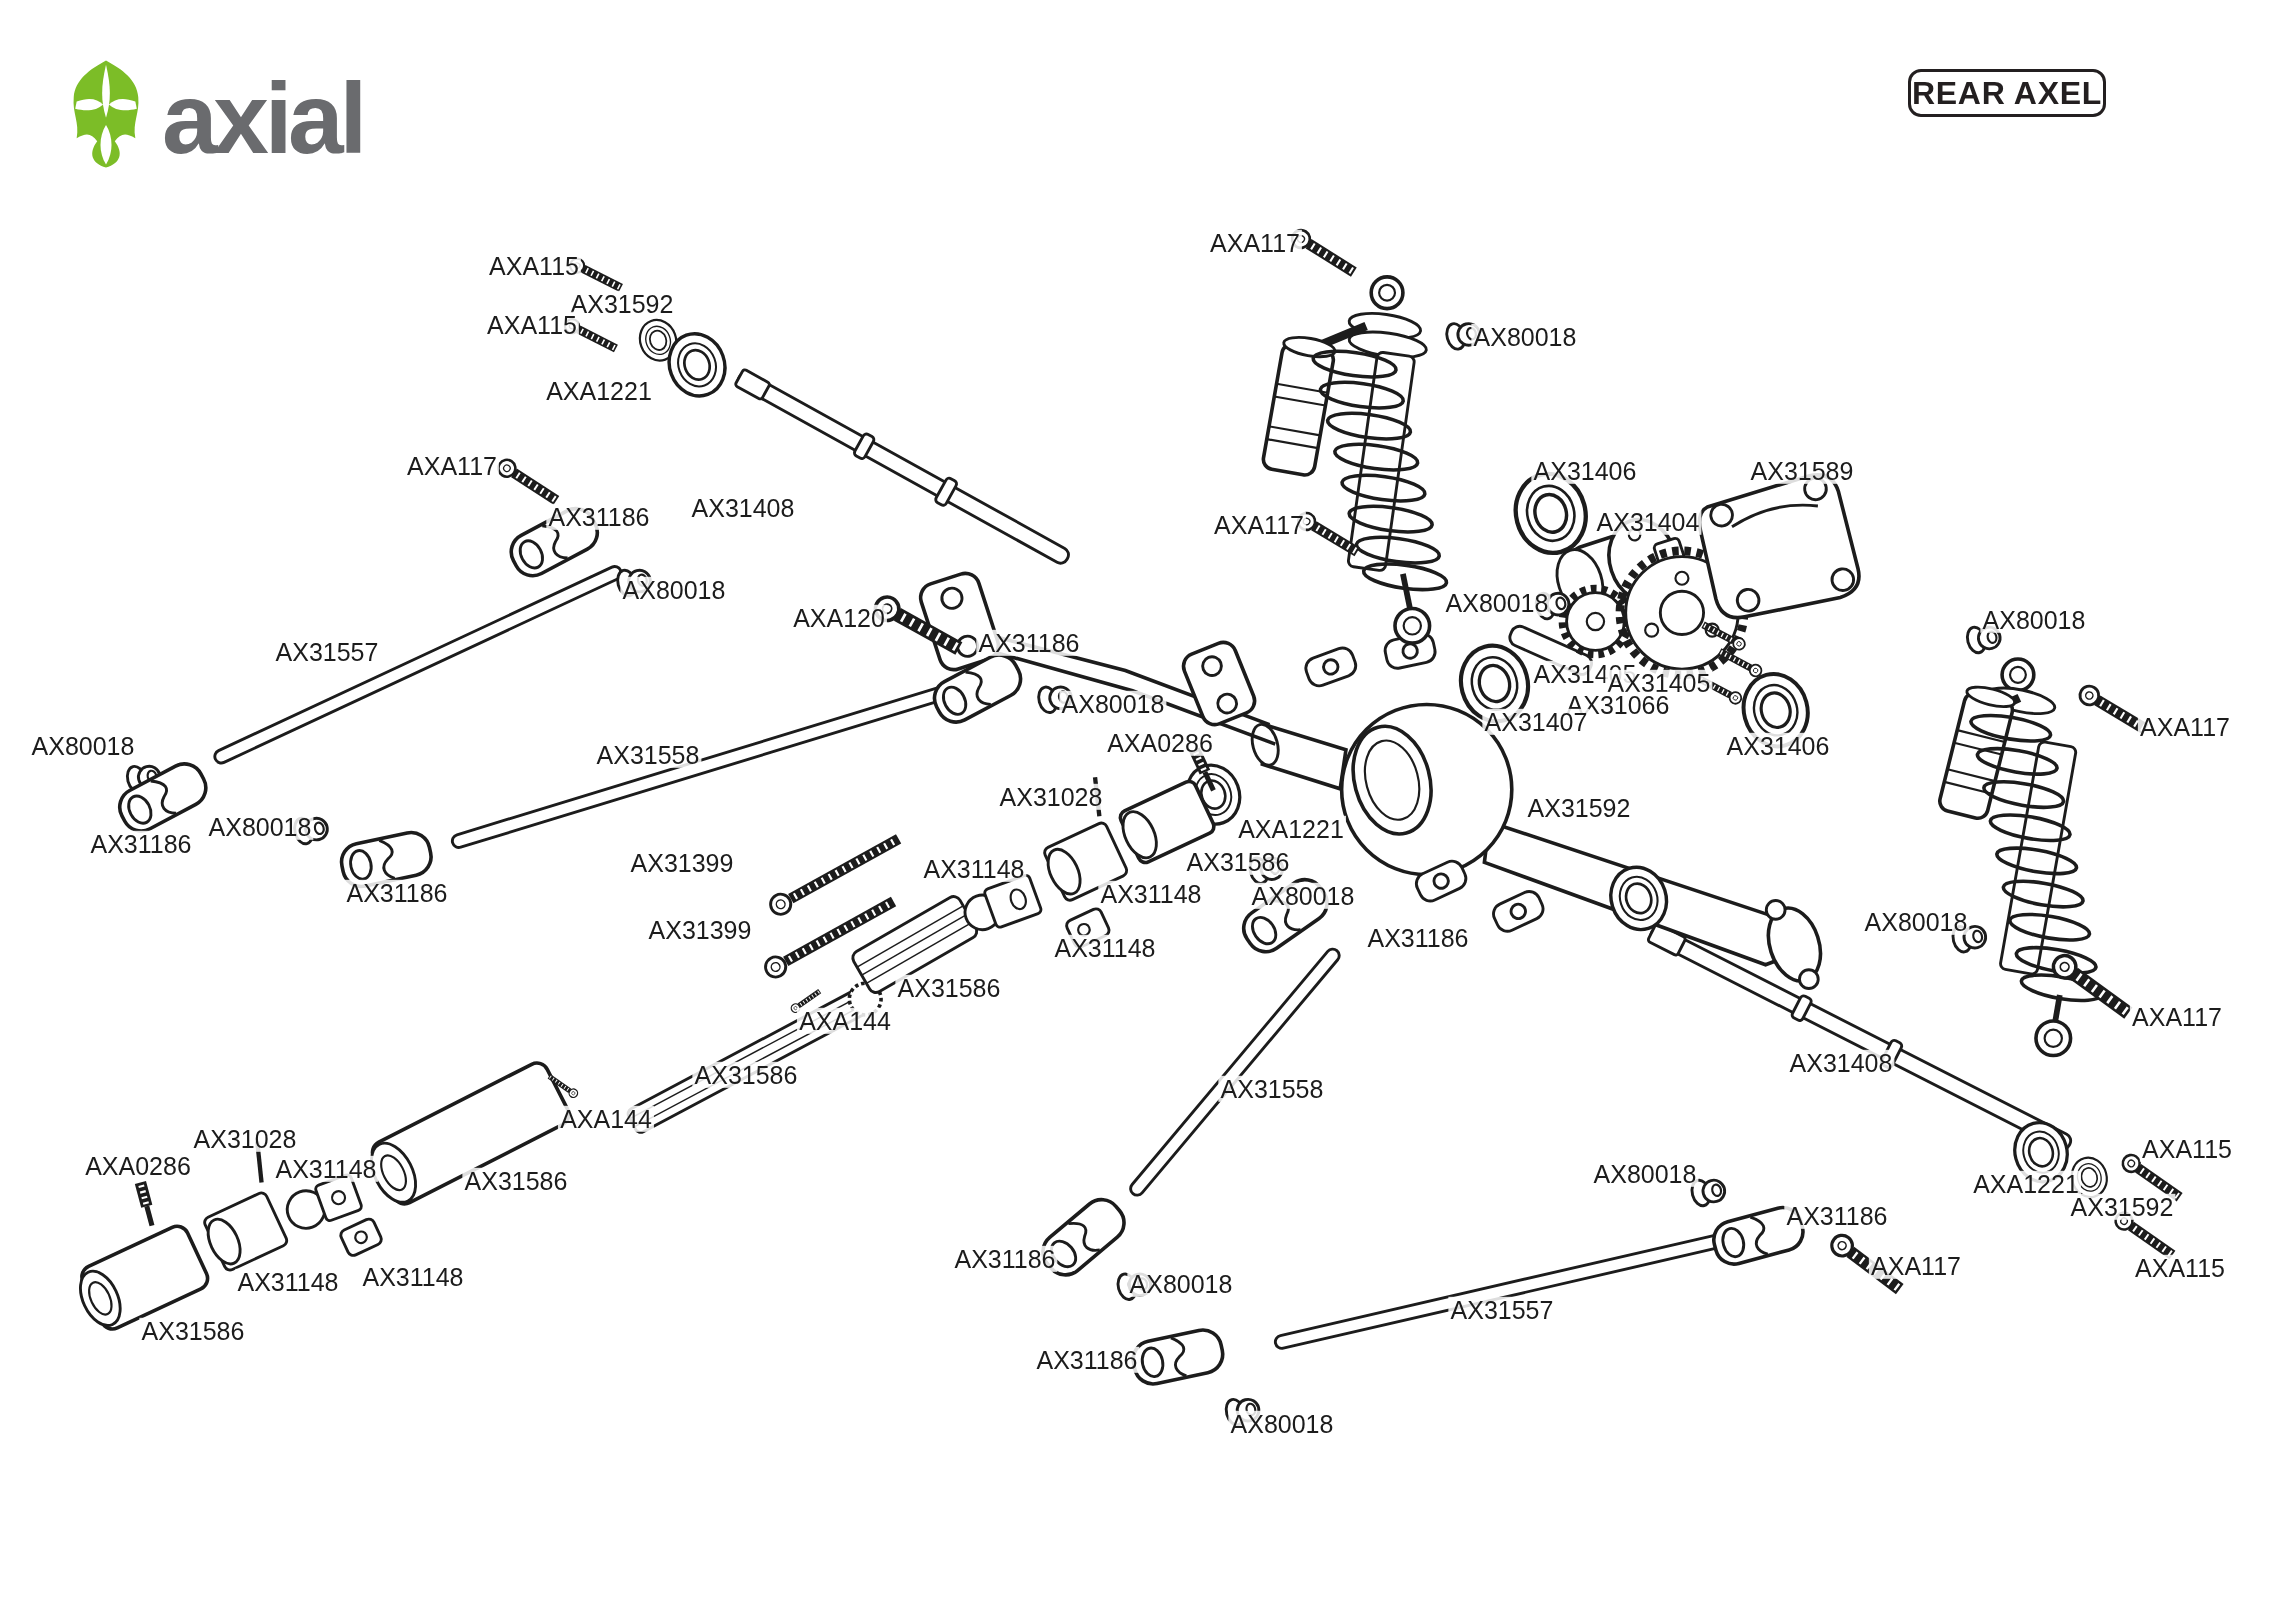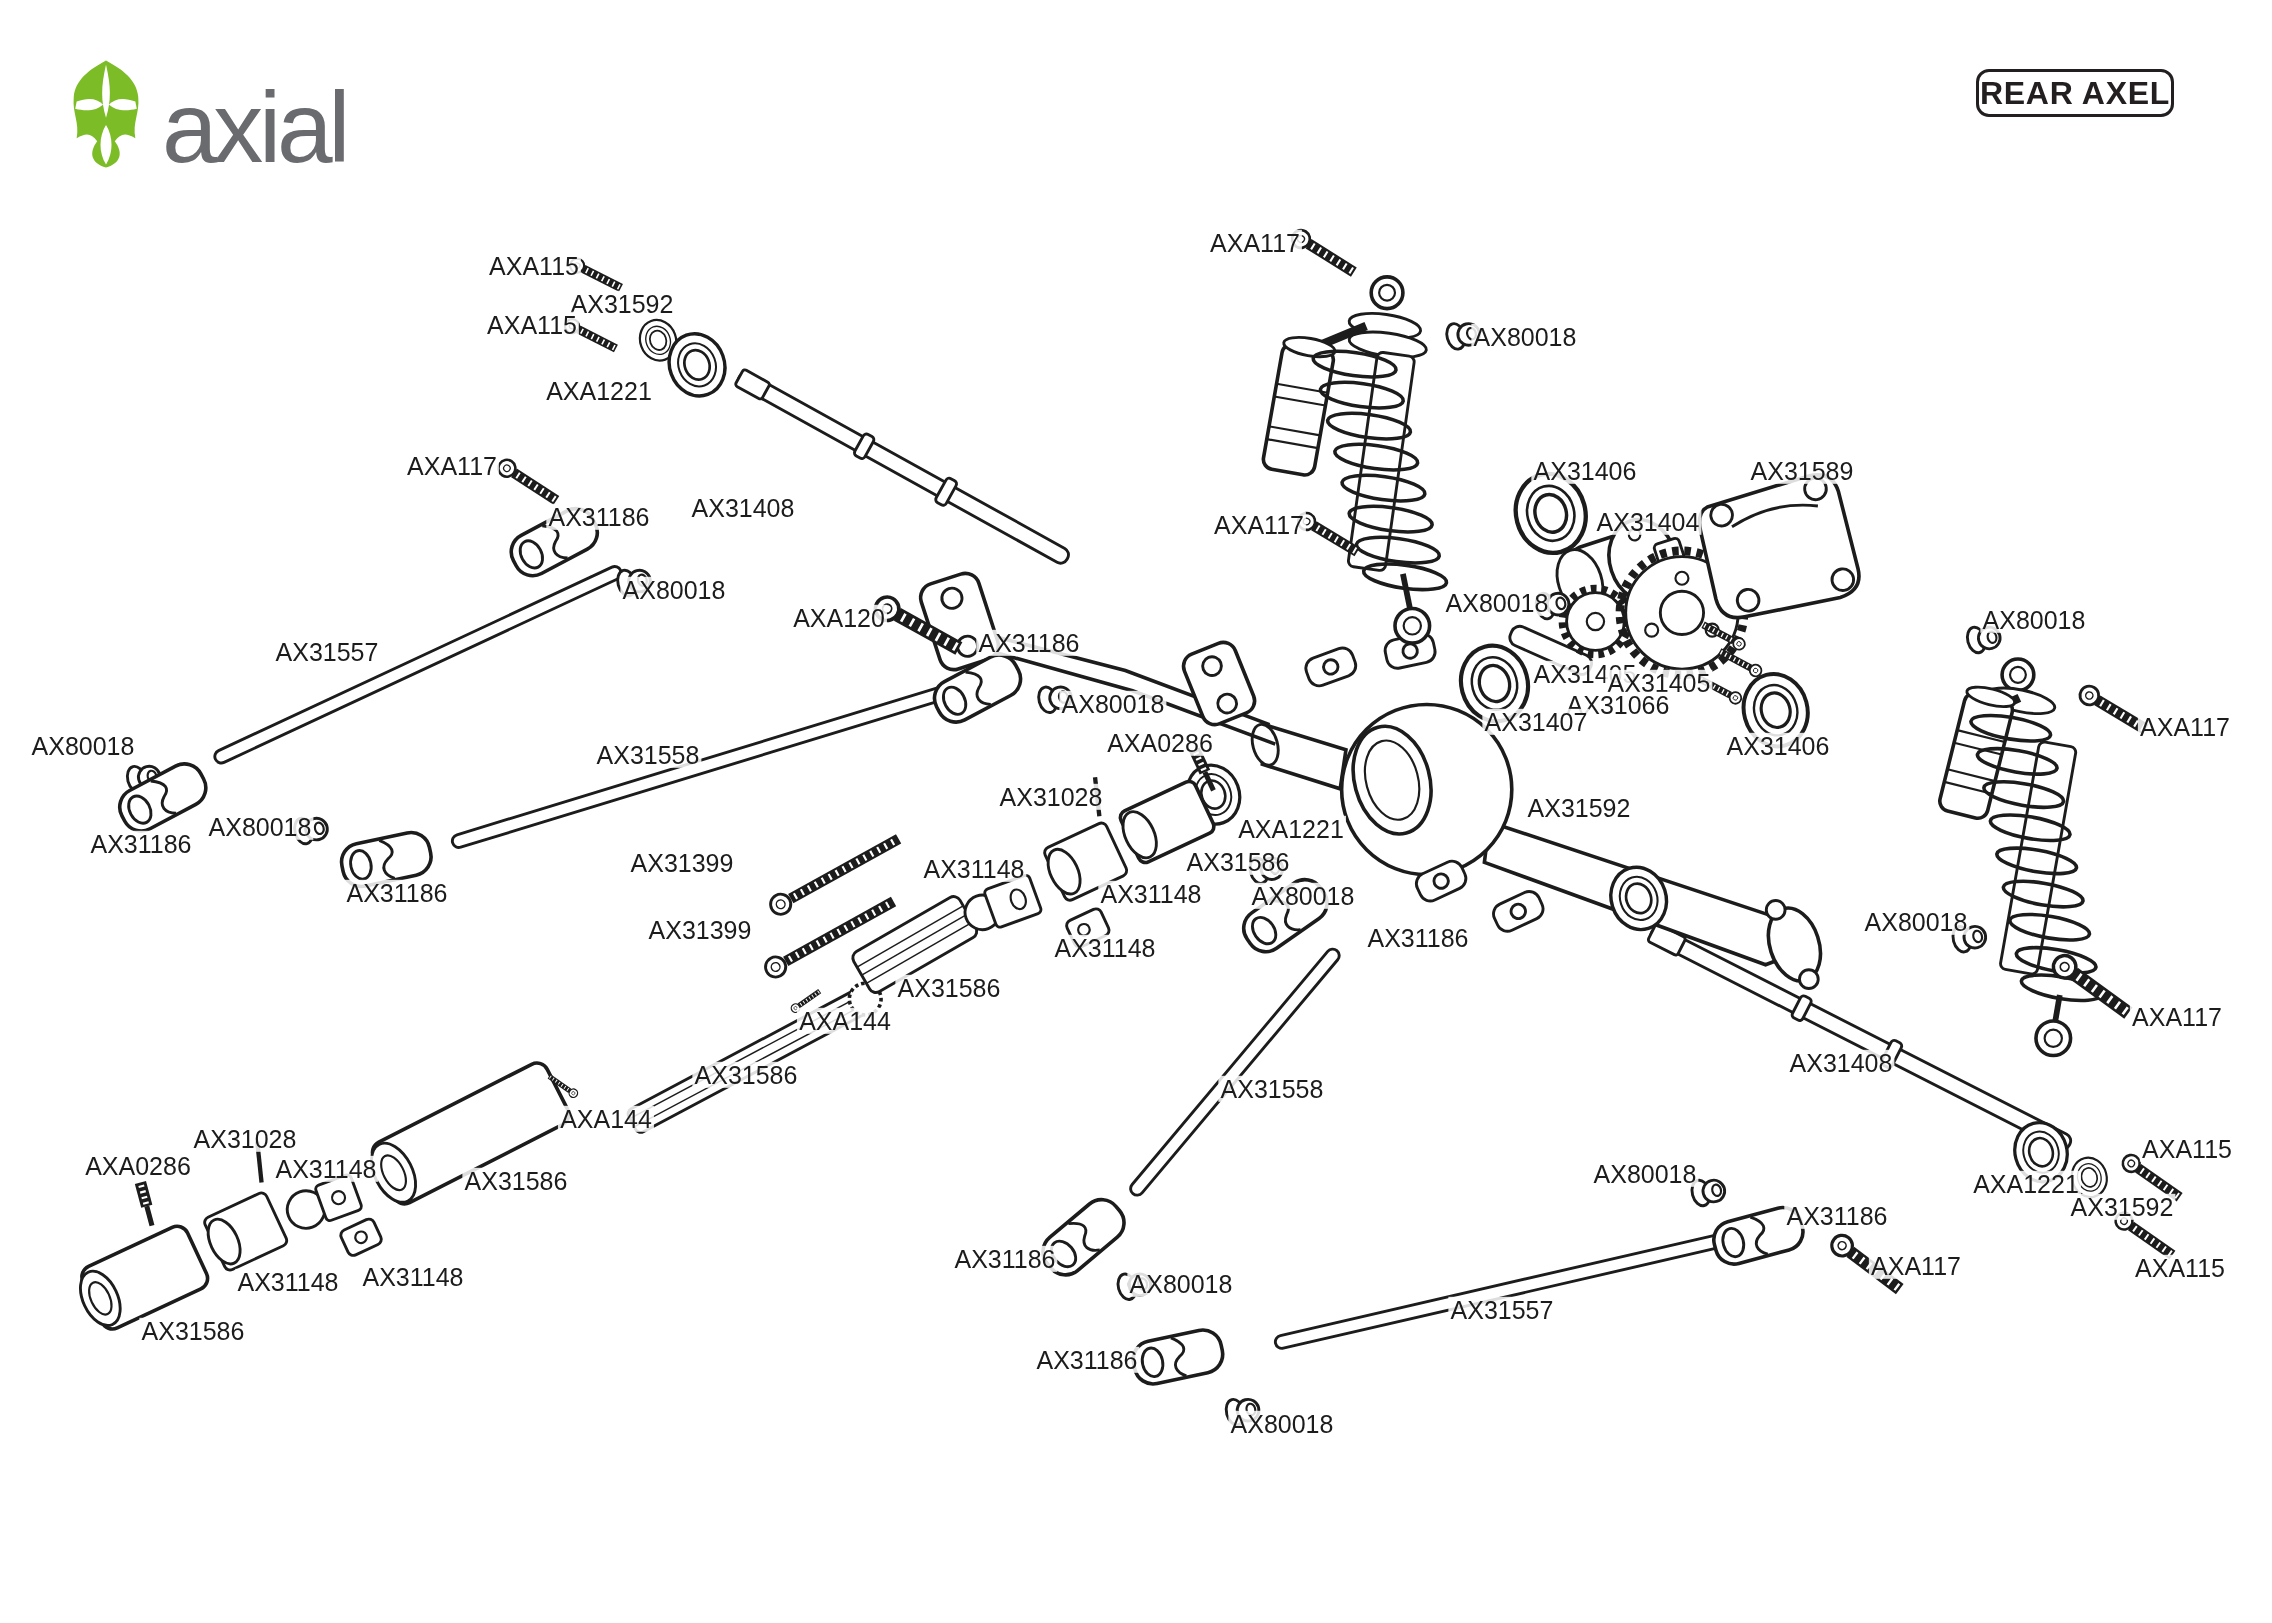--- a/index.html
+++ b/index.html
@@ -4,23 +4,23 @@
 <style>
   html,body{margin:0;padding:0;background:#fff;}
   .page{position:relative;width:2273px;height:1623px;background:#fff;overflow:hidden;
         font-family:"Liberation Sans",sans-serif;color:#1c1c1c;}
   .art{position:absolute;left:0;top:0;width:2273px;height:1623px;}
   .label-layer{position:absolute;left:0;top:0;width:2273px;height:1623px;pointer-events:none;}
   .plabel{position:absolute;transform:translate(-50%,-50%);font-size:25px;line-height:1;
           white-space:nowrap;color:#1c1c1c;background:rgba(255,255,255,.85);padding:0.7px 2.2px;}
   .logo{position:absolute;left:69px;top:59px;display:flex;align-items:flex-start;}
   .emblem{width:74px;height:110px;}
-  .wordmark{font-size:100px;font-weight:normal;letter-spacing:-4.3px;line-height:1;
-            margin-left:19px;margin-top:18px;}
-  .badge{position:absolute;left:1976px;top:69px;width:198px;height:48px;box-sizing:border-box;
+  .wordmark{font-size:100px;font-weight:bold;letter-spacing:-4.3px;line-height:1;
+            margin-left:19px;margin-top:9px;}
+  .badge{position:absolute;left:1908px;top:69px;width:198px;height:48px;box-sizing:border-box;
          border:3.6px solid #231f20;border-radius:13px;display:flex;align-items:center;
          justify-content:center;font-weight:bold;font-size:32px;letter-spacing:0.7px;color:#231f20;}
   .footer{position:absolute;left:83px;top:1513px;height:39px;background:#231f20;color:#fff;
           border-radius:11.5px;display:flex;align-items:center;gap:14.4px;padding:0 19px;
           font-weight:bold;font-size:22.4px;white-space:nowrap;}
 </style>
 </head>
 <body>
 
 <div class="page">

